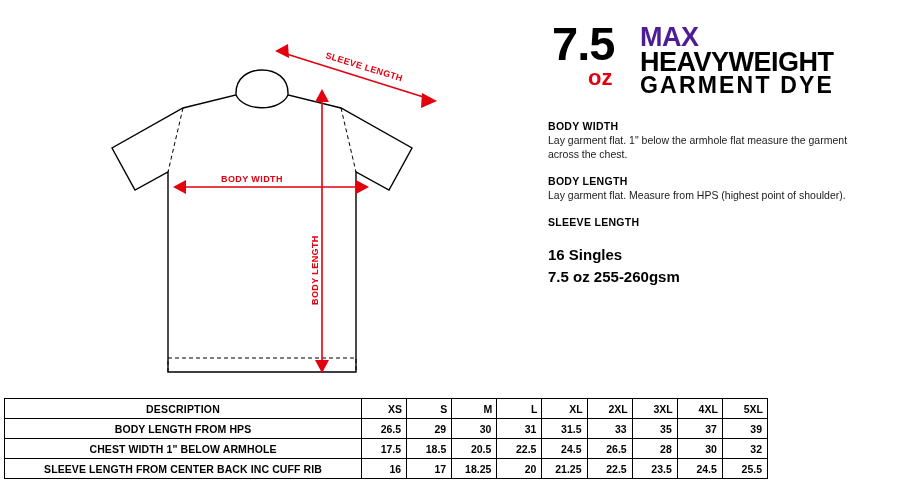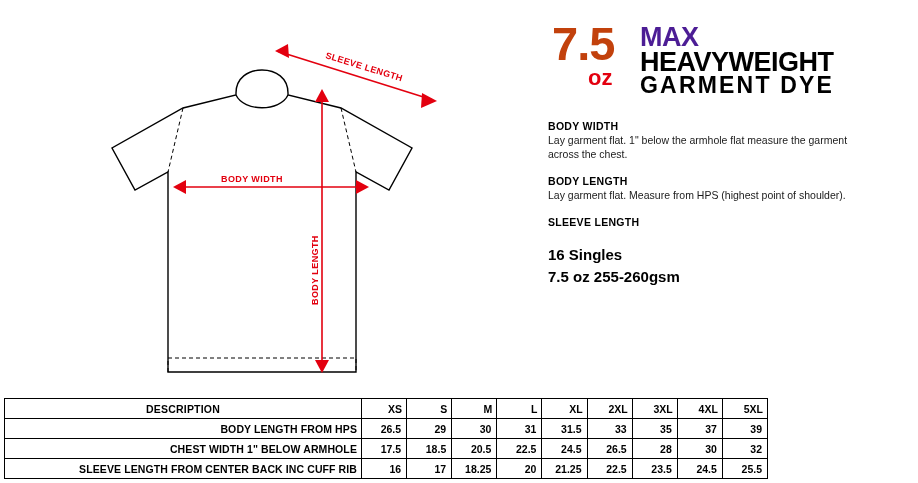--- a/index.html
+++ b/index.html
@@ -51,21 +51,21 @@
     position: relative;
     height: 78px;
     margin-bottom: 18px;
   }
   .logo-num {
     position: absolute;
     left: 4px;
     top: -4px;
     font-size: 47px;
     font-weight: bold;
-    color: #c2410c;
+    color: #000000;
     font-family: "Liberation Sans", sans-serif;
     letter-spacing: -1px;
     line-height: 1;
   }
   .logo-oz {
     position: absolute;
     left: 40px;
     top: 43px;
     font-size: 22px;
     font-weight: bold;
@@ -144,21 +144,21 @@
   }
   .size-table th.desc-head {
     width: 348px;
     text-align: center;
     letter-spacing: 0.2px;
   }
   .size-table th.size-head {
     text-align: right;
   }
   .size-table td.desc-cell {
-    text-align: right;
+    text-align: center;
     letter-spacing: 0.1px;
   }
   .size-table td.num-cell {
     text-align: right;
     padding-right: 5px;
   }
 </style>
 </head>
 <body>
 

